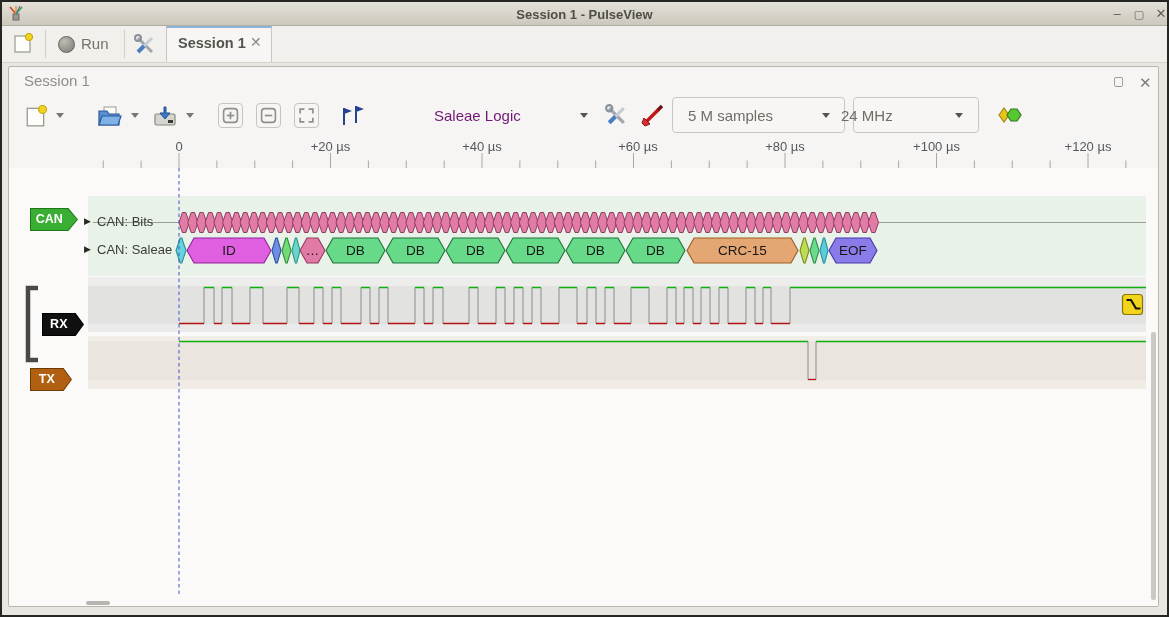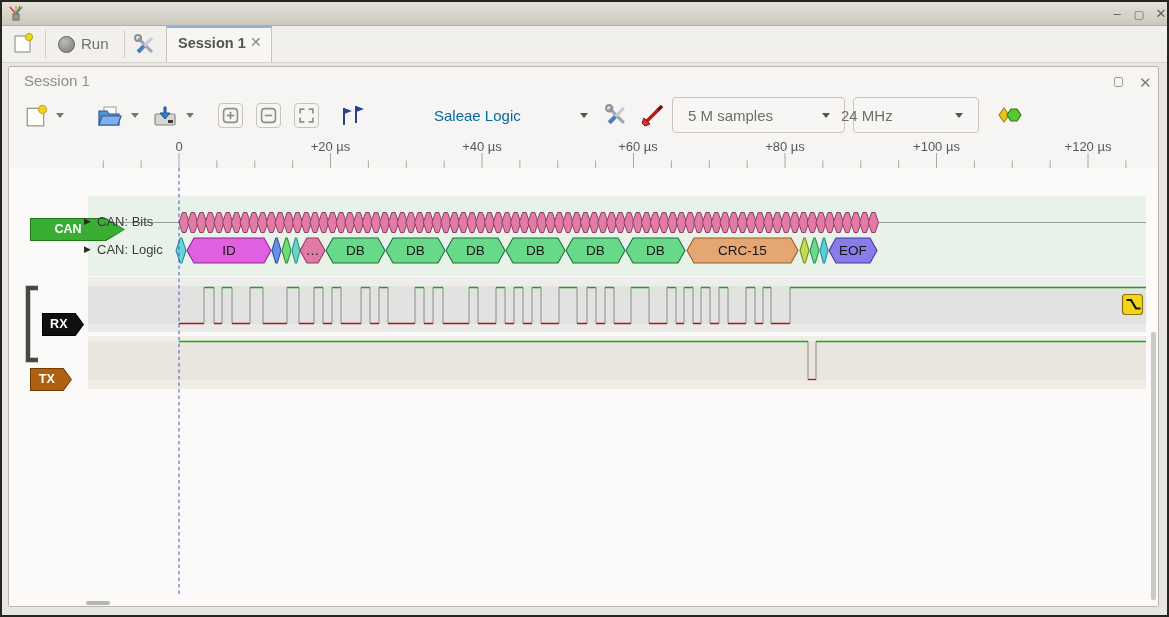--- a/index.html
+++ b/index.html
@@ -21,21 +21,21 @@
   
   .subwindow{left:8px;top:66px;width:1151px;height:541px;background:#f6f5f3;border:1px solid #b9b5ac;border-radius:2px;box-sizing:border-box;}
   .sub-title{left:24px;top:72px;font-size:15px;color:#8e8e86;}
   .sub-btn{top:74px;color:#7d7d76;font-size:14px;}
   .view-bg{left:9px;top:168px;width:1149px;height:438px;background:#fbfaf9;}
   .band{left:88px;width:1058px;}
   .combo{top:97px;height:36px;border:1px solid #c9c6be;border-radius:4px;background:#f7f6f4;box-sizing:border-box;}
   .combo-text{top:107px;font-size:15px;color:#6e6e67;}
   .arrow-down{width:0;height:0;border-left:4.5px solid transparent;border-right:4.5px solid transparent;border-top:5.5px solid #55554f;}
   .zbtn{top:103px;width:25px;height:25px;border:1px solid #c7c4bc;border-radius:4px;box-sizing:border-box;background:#f6f5f3;}
-  .device-label{font-size:15px;color:#0369a1;}
+  .device-label{font-size:15px;color:#701a75;}
   .ruler-label{position:absolute;top:139px;transform:translateX(-50%);font-size:13px;color:#54585e;white-space:nowrap;}
   .rowlabel{font-size:13px;color:#3c3c38;white-space:nowrap;text-align:right;}
   .expand{font-size:9px;color:#2a2a26;}
   
   .tag{height:23px;color:#fff;font-size:12.5px;font-weight:bold;text-align:center;}
   .tag-outer{position:absolute;inset:0;clip-path:polygon(0% 0%,80% 0%,100% 50%,80% 100%,0% 100%);}
   .tag-inner{position:absolute;inset:1px;clip-path:polygon(0% 0%,80% 0%,100% 50%,80% 100%,0% 100%);}
   .tag-text{position:absolute;left:0;top:4px;width:80%;text-align:center;}
   .thumb{background:#b5b5b2;border-radius:2px;}
   svg{display:block;}
@@ -47,20 +47,21 @@
 <div class="stage">
 
   <div class="a titlebar">
     <svg class="a" style="left:5px;top:2px;" width="18" height="18" viewBox="0 0 18 18">
       <rect x="6" y="10" width="6" height="6" fill="#9a9a94" stroke="#6a6a64" stroke-width="1"></rect>
       <line x1="9" y1="10" x2="3" y2="3" stroke="#d04040" stroke-width="1.6"></line>
       <line x1="9" y1="10" x2="9" y2="2" stroke="#e8a020" stroke-width="1.6"></line>
       <line x1="9" y1="10" x2="15" y2="3" stroke="#40a040" stroke-width="1.6"></line>
       <line x1="9" y1="10" x2="13" y2="2" stroke="#4a78c0" stroke-width="1.2"></line>
     </svg>
+    <div class="a title-text">Session 1 - PulseView</div>
     <div class="a winbtn" style="left:1106px;">–</div>
     <div class="a winbtn" style="left:1128px;font-size:11px;">▢</div>
     <div class="a winbtn" style="left:1150px;">✕</div>
   </div>
 
   <div class="a main-toolbar"></div>
   <svg class="a" style="left:12px;top:32px;" width="22" height="22" viewBox="0 0 22 22">
     <rect x="3" y="4" width="15" height="16" fill="#fdfdfa" stroke="#9a9a90" stroke-width="1.2"></rect>
     <circle cx="17" cy="5" r="3.6" fill="#f2d41c" stroke="#bfa20e" stroke-width="1"></circle>
   </svg>
@@ -324,29 +325,29 @@
       </g>
       <g>
         <line x1="179" y1="168" x2="179" y2="596" stroke="#4054c8" stroke-width="1" stroke-dasharray="3.5 3"></line>
       </g>
       <g>
         <rect x="1122.5" y="294.5" width="20" height="20" rx="3" fill="#f2d41c" stroke="#8a7506" stroke-width="1.2"></rect>
         <path d="M1126.5,300 H1131 L1136,308.5 H1140.5" fill="none" stroke="#151515" stroke-width="2.2"></path>
       </g>
     </svg>
 
-  <div class="a tag" style="left:30px;top:218px;width:48px;padding-left:47px;">
+  <div class="a tag" style="left:30px;top:208px;width:48px;">
     <div class="tag-outer" style="background:#1b7a16;"></div>
     <div class="tag-inner" style="background:#3aad33;"></div>
     <div class="tag-text">CAN</div>
   </div>
   <div class="a expand" style="left:84px;top:216px;">▶</div>
   <div class="a rowlabel" style="left:97px;top:214px;">CAN: Bits</div>
   <div class="a expand" style="left:84px;top:244px;">▶</div>
-  <div class="a rowlabel" style="left:97px;top:242px;">CAN: Logic</div>
+  <div class="a rowlabel" style="left:97px;top:242px;">CAN: Saleae</div>
 
   <svg class="a" style="left:22px;top:284px;" width="20" height="80" viewBox="0 0 20 80">
     <path d="M16,4 H6 V76 H16" fill="none" stroke="#484844" stroke-width="4.5"></path>
   </svg>
   <div class="a tag" style="left:42px;top:313px;width:42px;">
     <div class="tag-outer" style="background:#000;"></div>
     <div class="tag-inner" style="background:#101010;"></div>
     <div class="tag-text">RX</div>
   </div>
   <div class="a tag" style="left:30px;top:368px;width:42px;">

